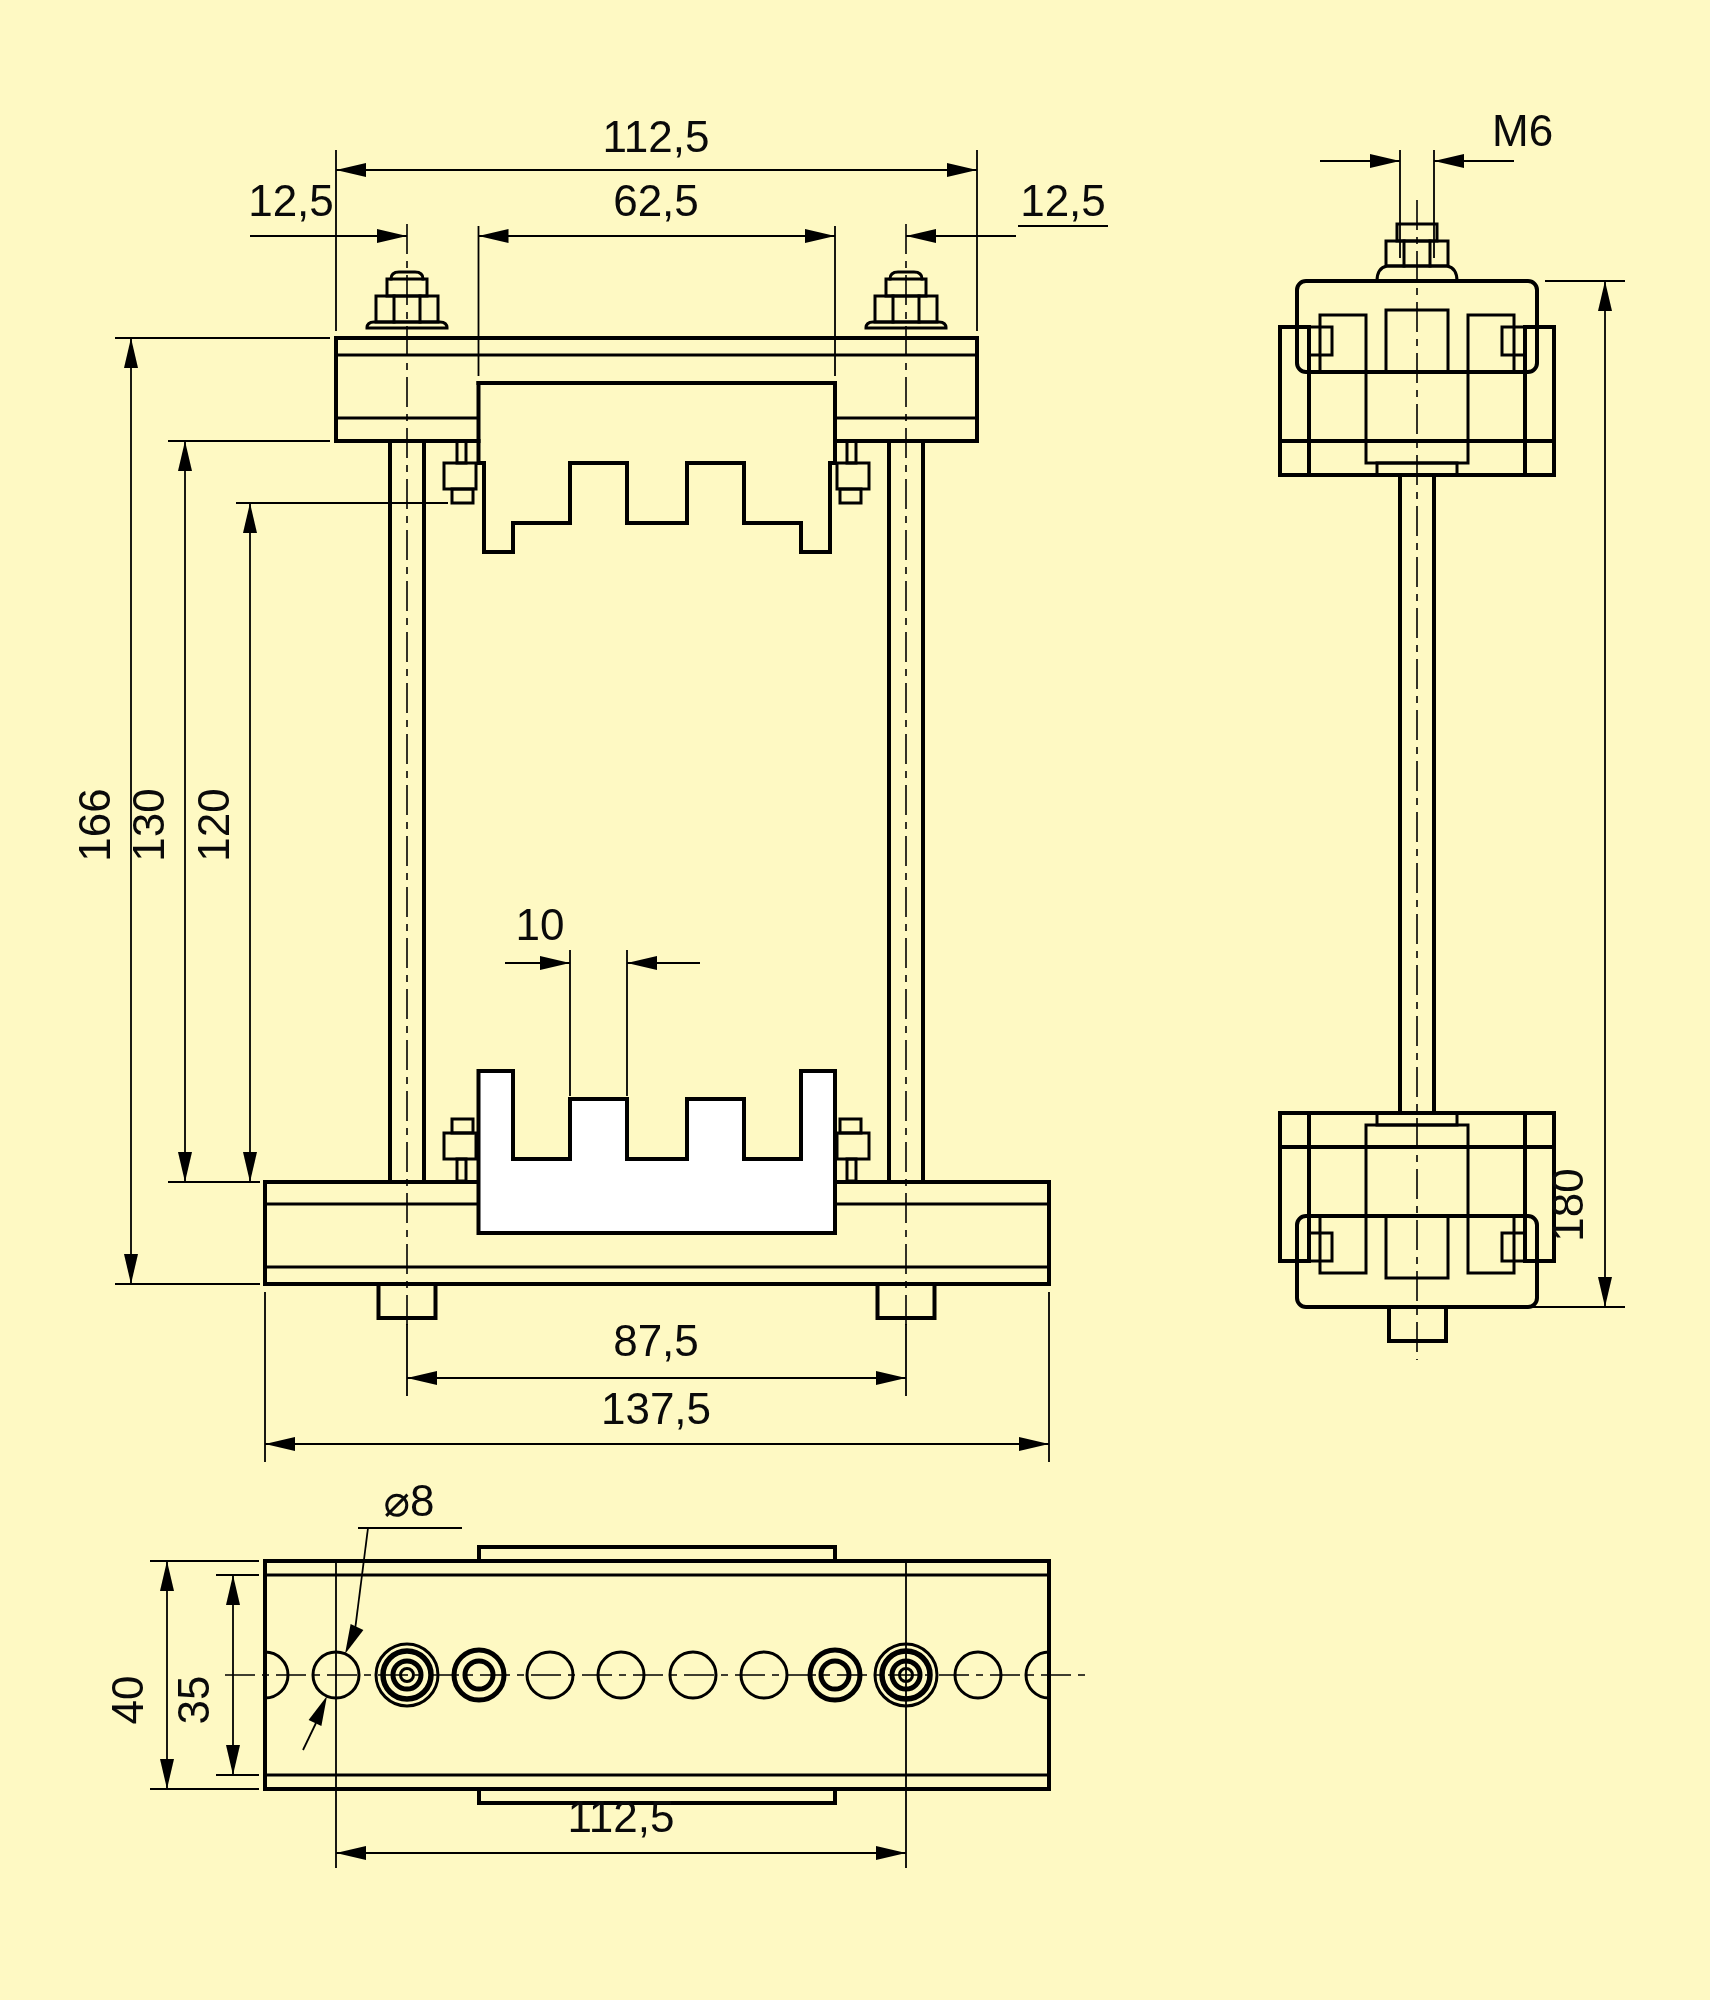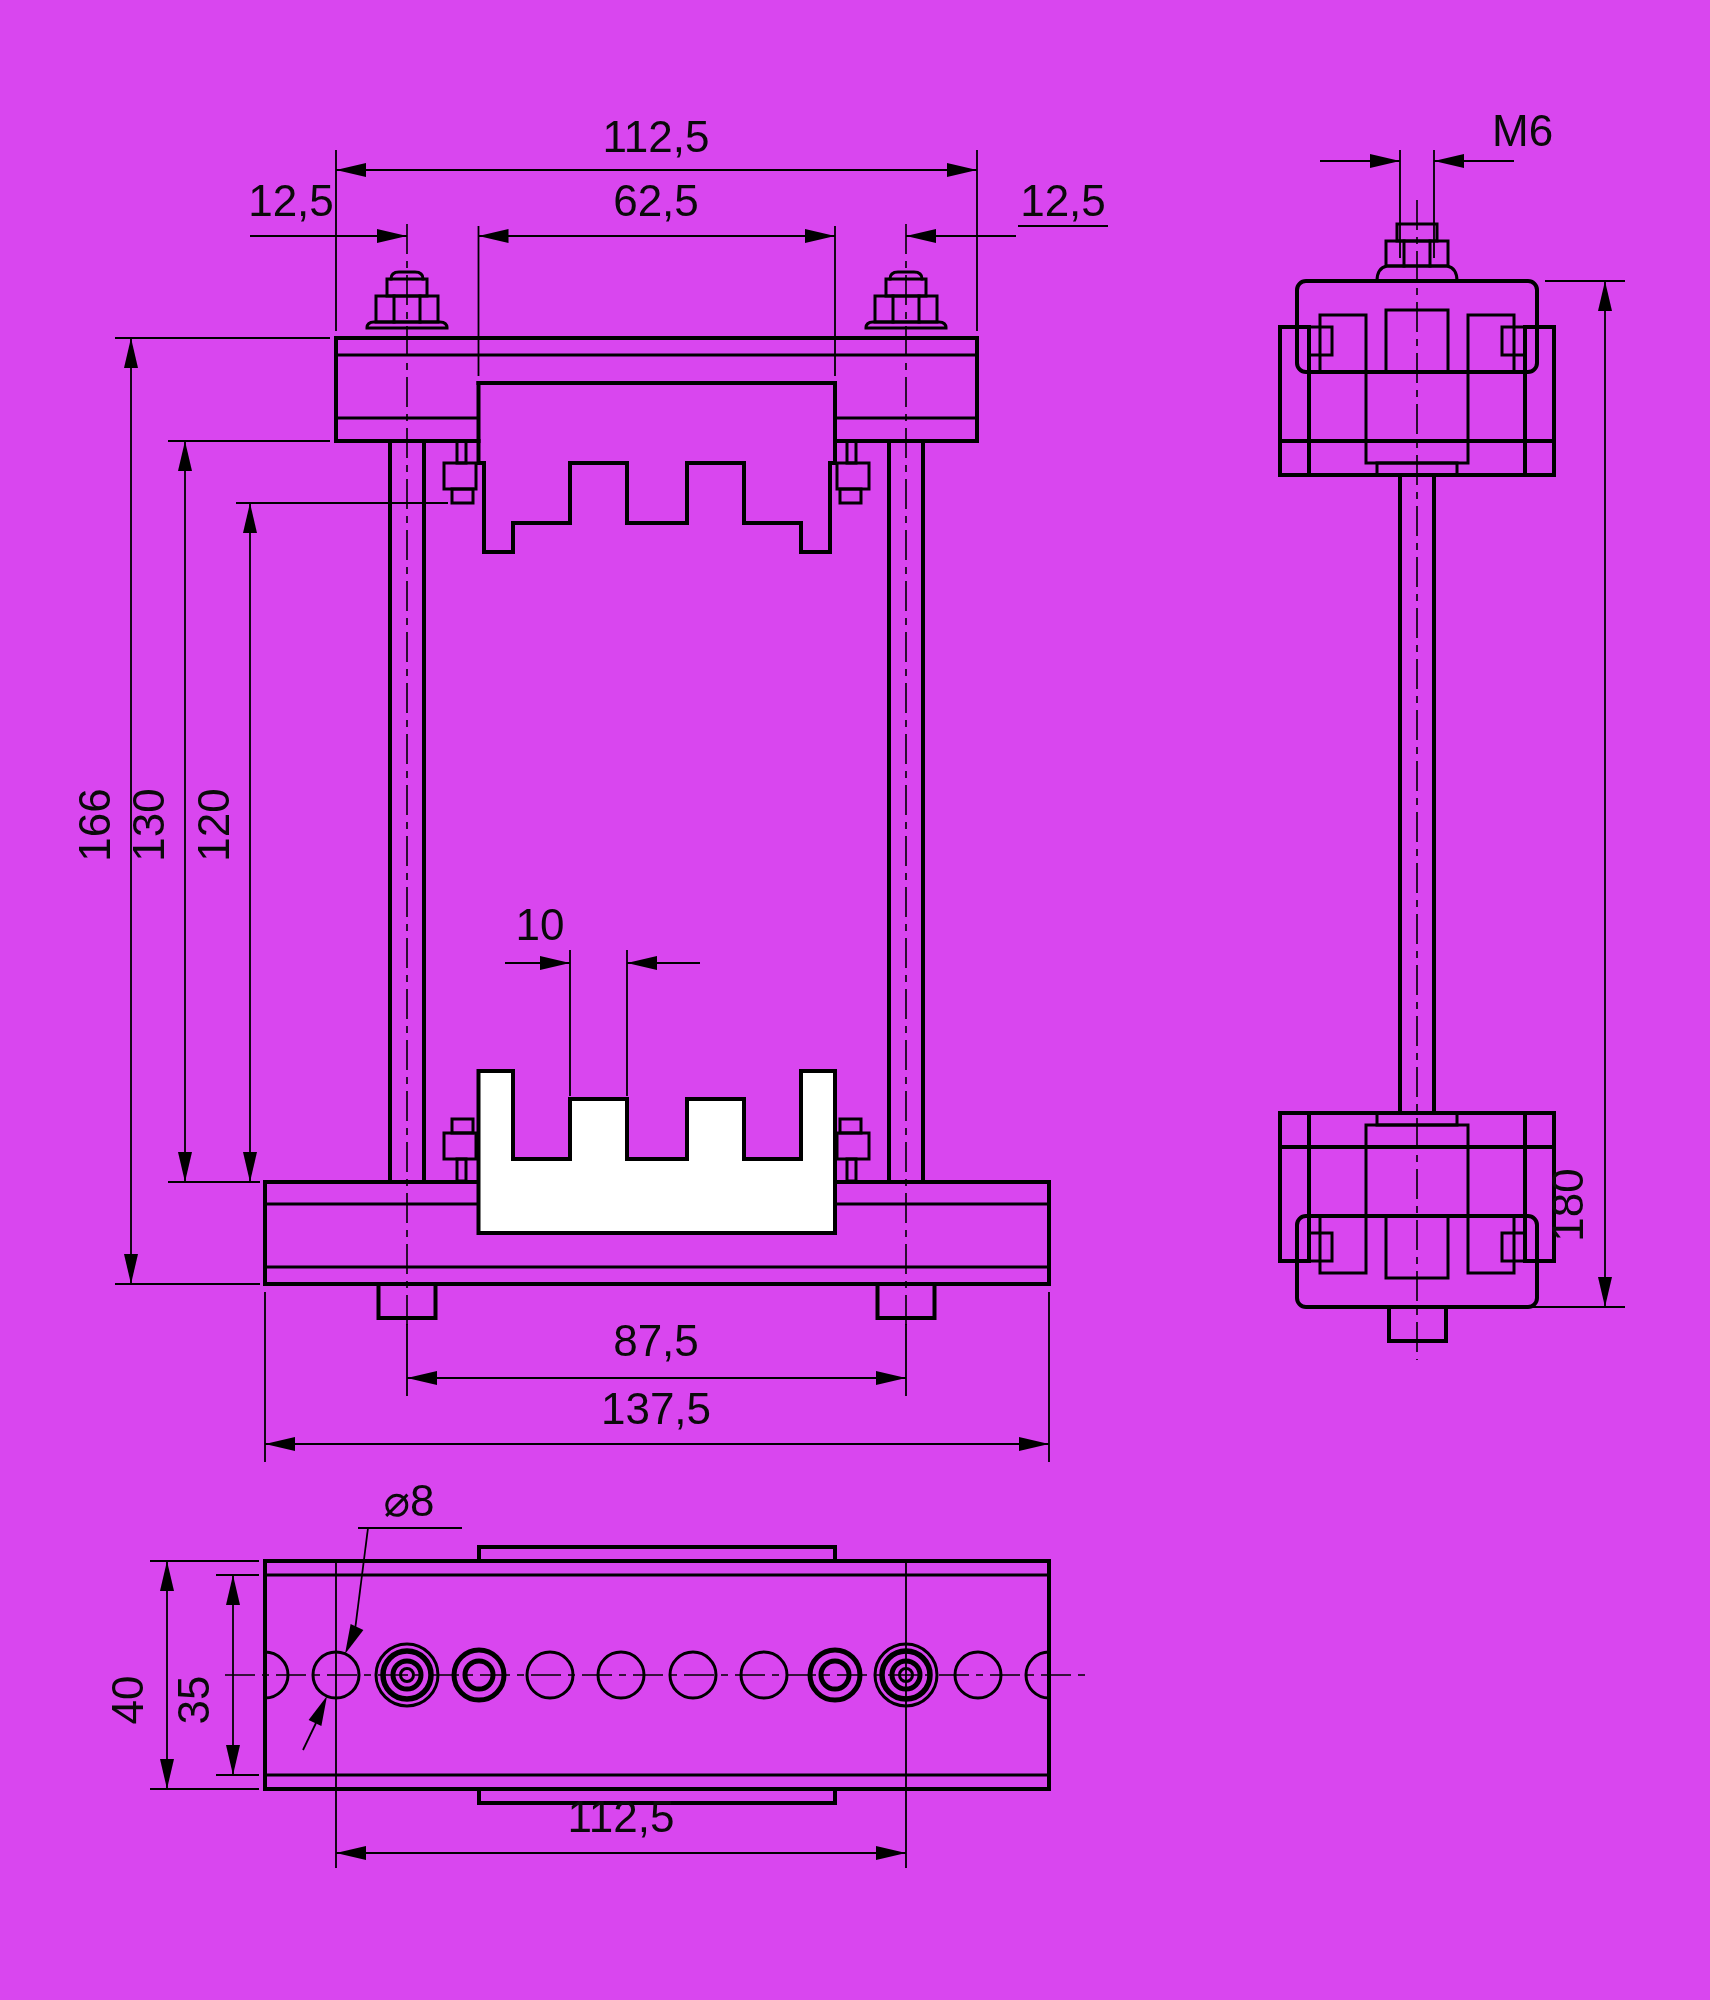--- a/index.html
+++ b/index.html
@@ -1,16 +1,16 @@
 <!DOCTYPE html>
 <html><head>
 <meta charset="utf-8">
 <style>
   html,body{margin:0;padding:0;background:#ffffff;}
-  .page{width:1710px;height:2000px;position:relative;background:#d946ef;overflow:hidden;}
+  .page{width:1710px;height:2000px;position:relative;background:#fef9c3;overflow:hidden;}
   svg{position:absolute;left:0;top:0;}
   text{font-family:"Liberation Sans","DejaVu Sans",sans-serif;fill:#0a0a0a;}
   .dim{font-size:44px;}
   .thick{stroke:#000;stroke-width:4;fill:none;stroke-linecap:square;}
   .med{stroke:#000;stroke-width:3;fill:none;stroke-linecap:square;}
   .thin{stroke:#000;stroke-width:1.8;fill:none;}
   .cl{stroke:#000;stroke-width:1.6;fill:none;stroke-dasharray:30 7 7 7;}
   .arr{fill:#000;stroke:none;}
   .whitefill{fill:#ffffff;stroke:#000;stroke-width:4;}
 </style>

